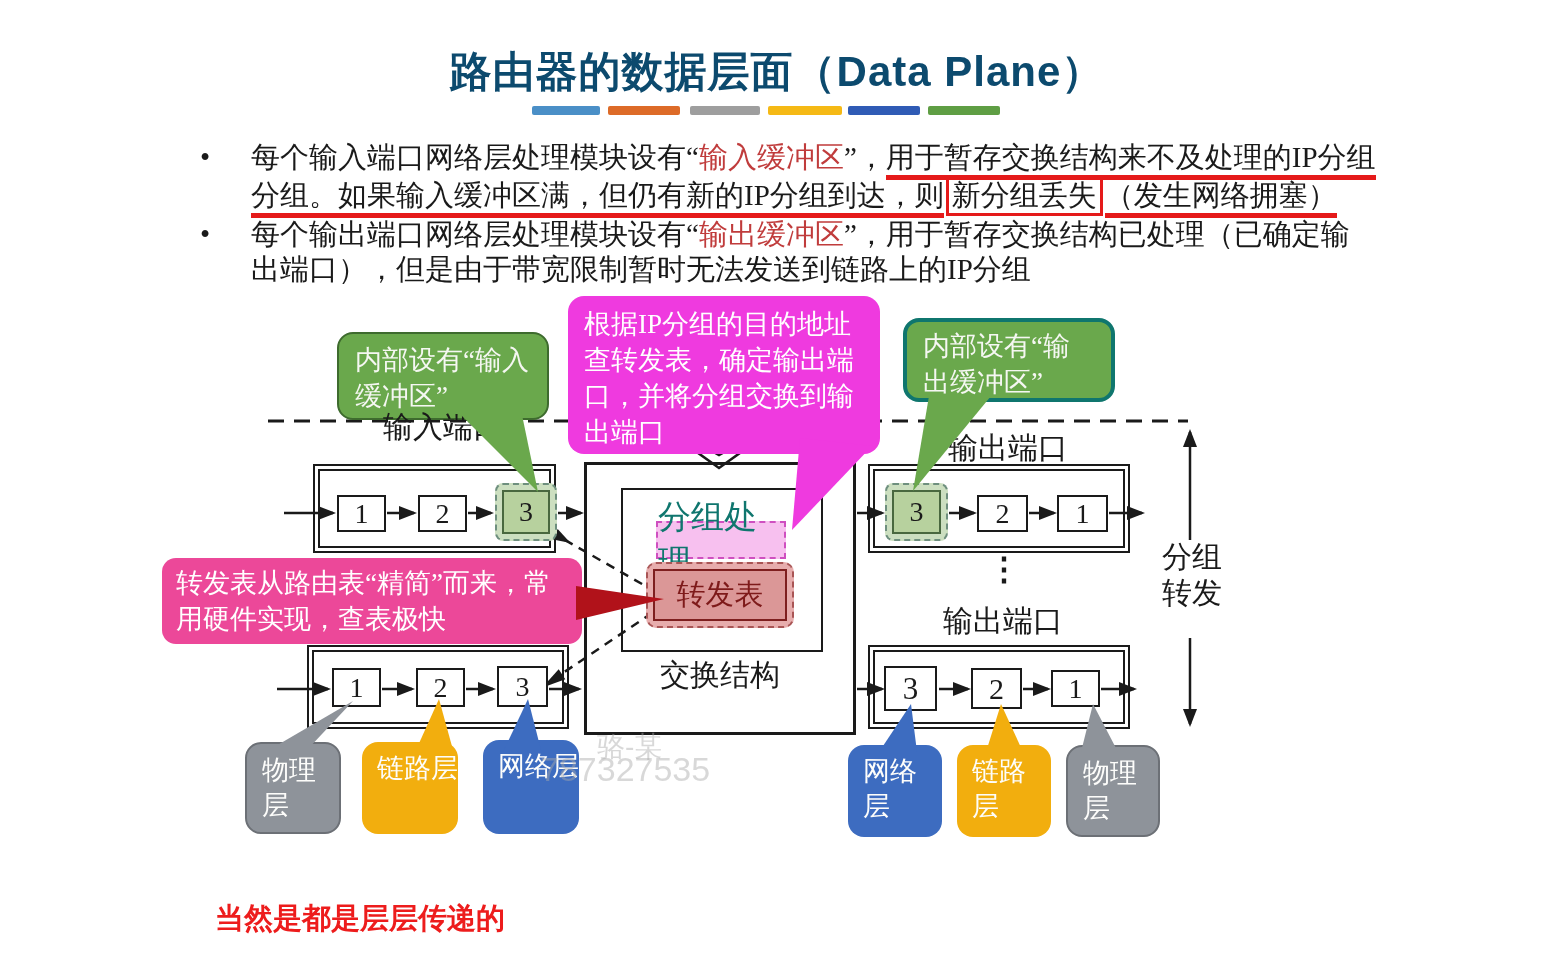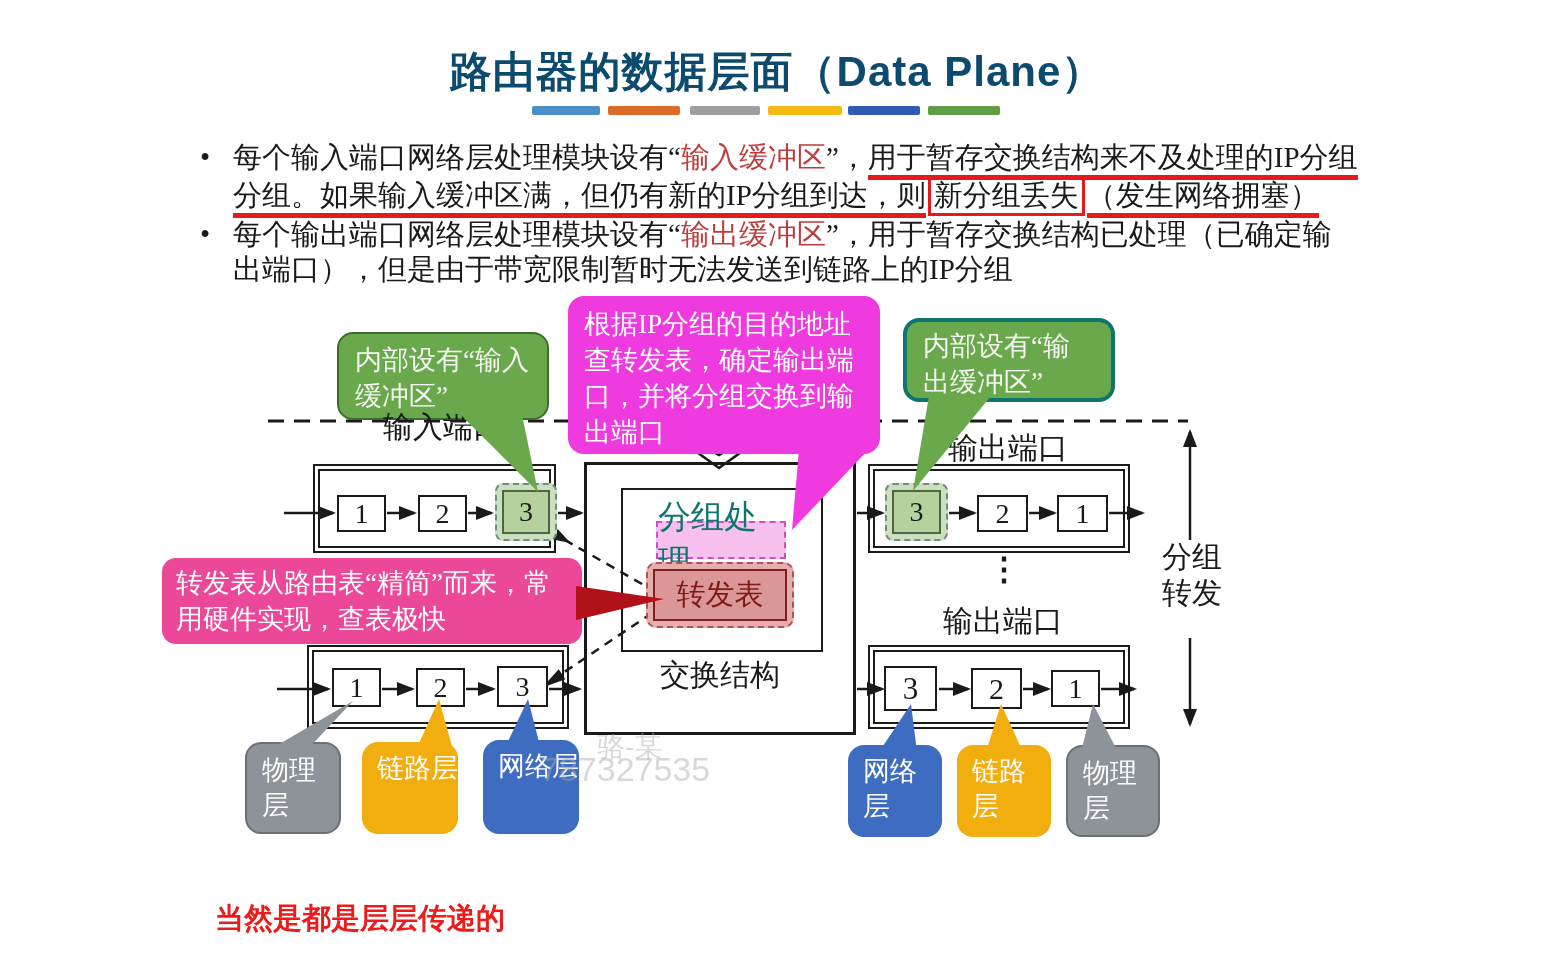--- a/index.html
+++ b/index.html
@@ -2,21 +2,21 @@
 <html><head>
 <meta charset="utf-8">
 <style>
   html,body{margin:0;padding:0;background:#fff;}
   #slide{position:relative;width:1554px;height:963px;background:#ffffff;overflow:hidden;
          font-family:"Liberation Serif",serif;color:#1a1a1a;}
   .abs{position:absolute;}
   #title{left:0;right:0;top:44px;text-align:center;font-family:"Liberation Sans",sans-serif;
          font-weight:bold;font-size:42px;color:#0c4a6e;letter-spacing:1px;}
   .bar{position:absolute;top:106px;height:9px;border-radius:2px;}
-  .bline{position:absolute;white-space:nowrap;font-size:29px;line-height:35px;}
+  .bline{position:absolute;white-space:nowrap;font-size:29px;line-height:35px;margin-left:18px;}
   .bdot{position:absolute;font-size:29px;}
   .red-hl{color:#c03c3c;}
   .runder{border-bottom:5px solid #e51a1a;padding-bottom:2px;}
   .rbox{display:inline-block;border:3px solid #e51a1a;padding:0 3px;margin:0 2px;}
   .callout{position:absolute;border-radius:16px;color:#f5f7f2;font-size:27px;line-height:36px;
            box-sizing:border-box;}
   .dbox{position:absolute;border:2px solid #1a1a1a;box-sizing:border-box;}
   .dbox::before{content:"";position:absolute;inset:3px;border:2px solid #1a1a1a;}
   .sbox{position:absolute;border:2px solid #1a1a1a;box-sizing:border-box;background:transparent;}
   .nbox{position:absolute;border:2px solid #1a1a1a;background:#fff;display:flex;align-items:center;

